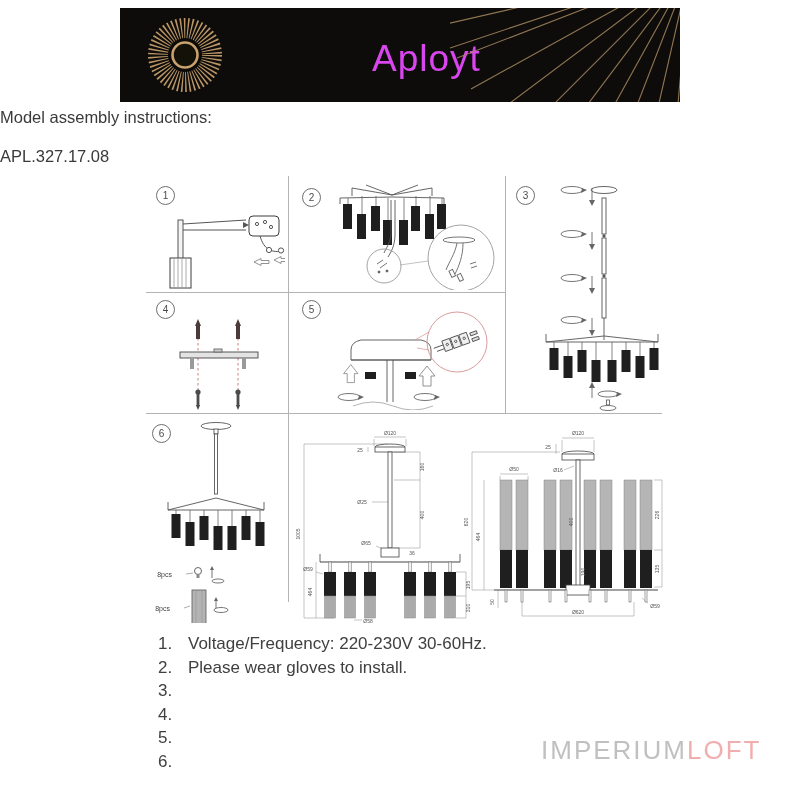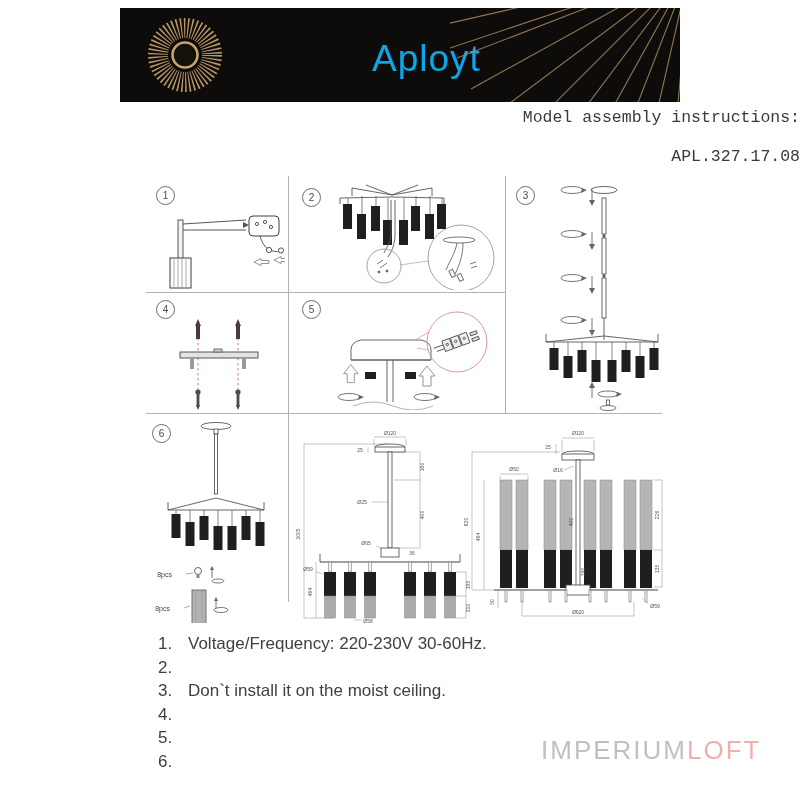--- a/index.html
+++ b/index.html
@@ -1,23 +1,23 @@
 <!DOCTYPE html>
 <html><head>
 <meta charset="utf-8">
 <style>
   html,body{margin:0;padding:0;background:#ffffff;}
   #page{position:relative;width:800px;height:800px;background:#ffffff;overflow:hidden;
         font-family:"Liberation Sans",sans-serif;color:#3f3f3f;}
   .abs{position:absolute;}
   
   .banner{left:120px;top:8px;width:560px;height:94px;background:#0d0c0a;overflow:hidden;}
-  .brand{left:252px;top:32px;font-size:37px;font-weight:400;letter-spacing:1px;color:#0ea5e9;line-height:1;}
-  
-  .title-line{left:0;width:800px;text-align:right;font-size:16.5px;color:#3a3a3a;font-family:Liberation Mono, monospace;}
+  .brand{left:252px;top:32px;font-size:37px;font-weight:400;letter-spacing:1px;color:#d946ef;line-height:1;}
+  
+  .title-line{left:0;width:800px;text-align:left;font-size:16.5px;color:#3a3a3a;}
   
   .vline,.hline{background:#b3b3b3;}
   .vline{width:1px;}
   .hline{height:1px;}
   
   .pnum{width:17px;height:17px;border:1px solid #6e6e6e;border-radius:50%;
         display:flex;align-items:center;justify-content:center;
         font-size:10px;color:#4a4a4a;background:#fff;}
   
   .instr{left:158px;top:632px;width:540px;}
@@ -464,24 +464,24 @@
     </g>
   </svg>
 
   <div class="abs instr">
     <div class="instr-row">
       <span class="instr-num">1.</span>
       <span>Voltage/Frequency: 220-230V 30-60Hz.</span>
     </div>
     <div class="instr-row">
       <span class="instr-num">2.</span>
+      <span>Please wear gloves to install.</span>
     </div>
     <div class="instr-row">
       <span class="instr-num">3.</span>
-      <span>Don`t install it on the moist ceiling.</span>
     </div>
     <div class="instr-row">
       <span class="instr-num">4.</span>
     </div>
     <div class="instr-row">
       <span class="instr-num">5.</span>
     </div>
     <div class="instr-row">
       <span class="instr-num">6.</span>
     </div>

